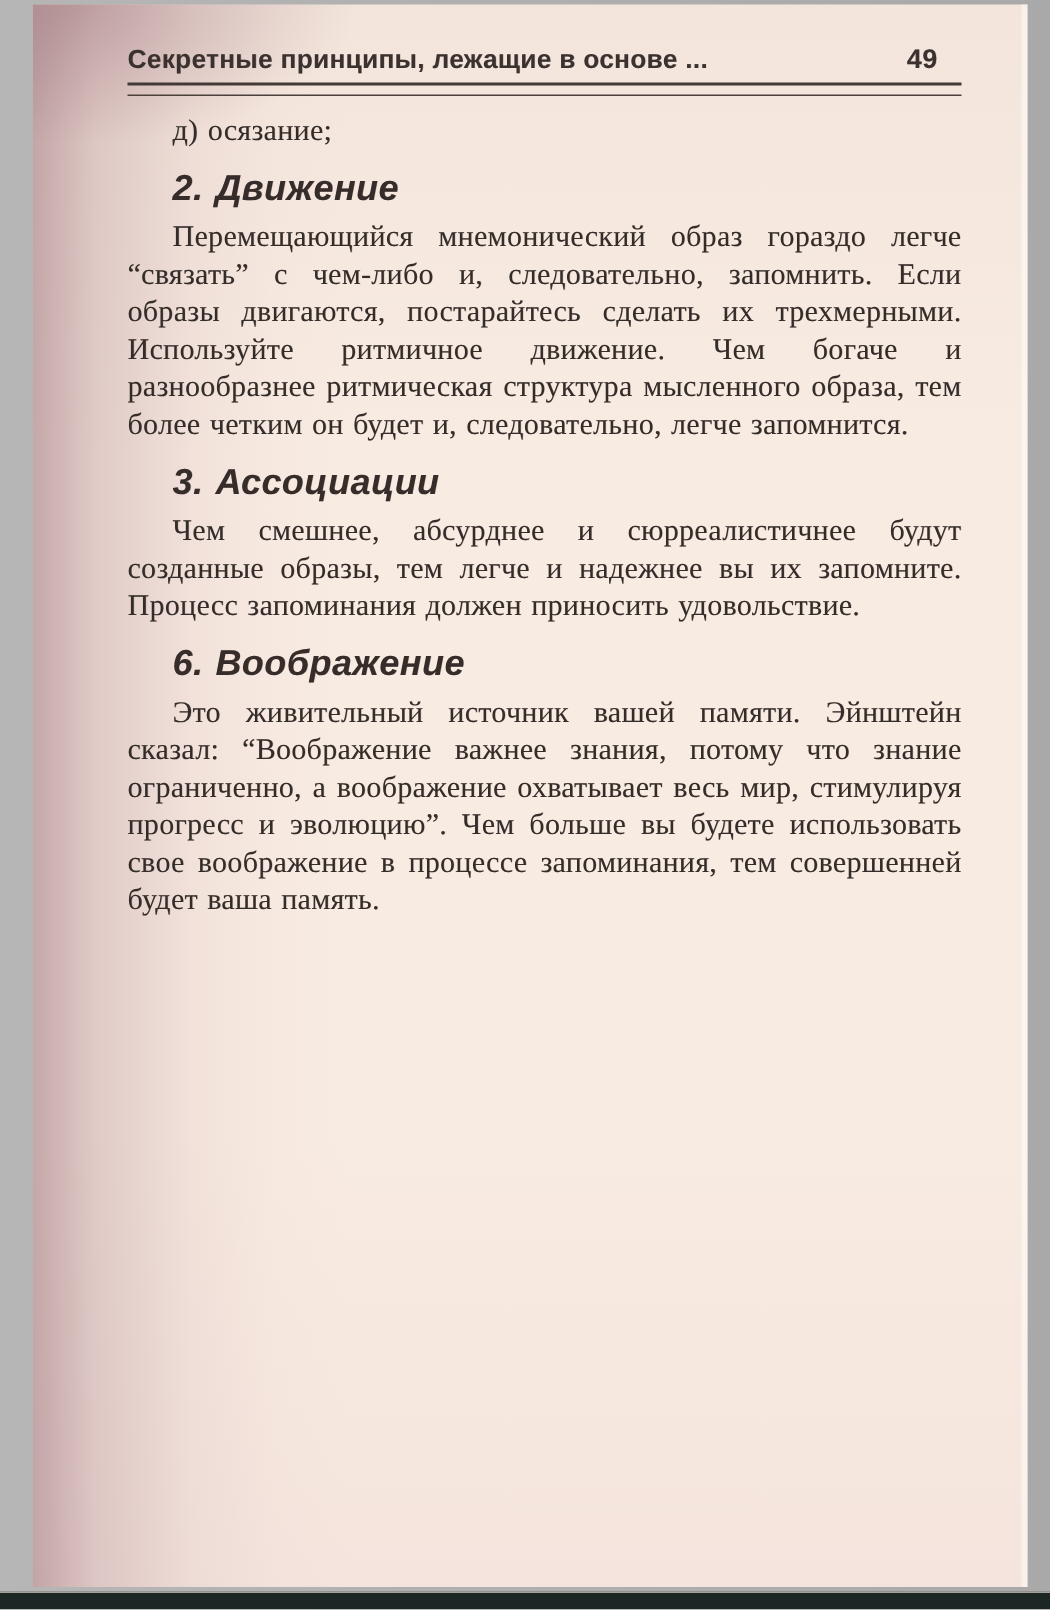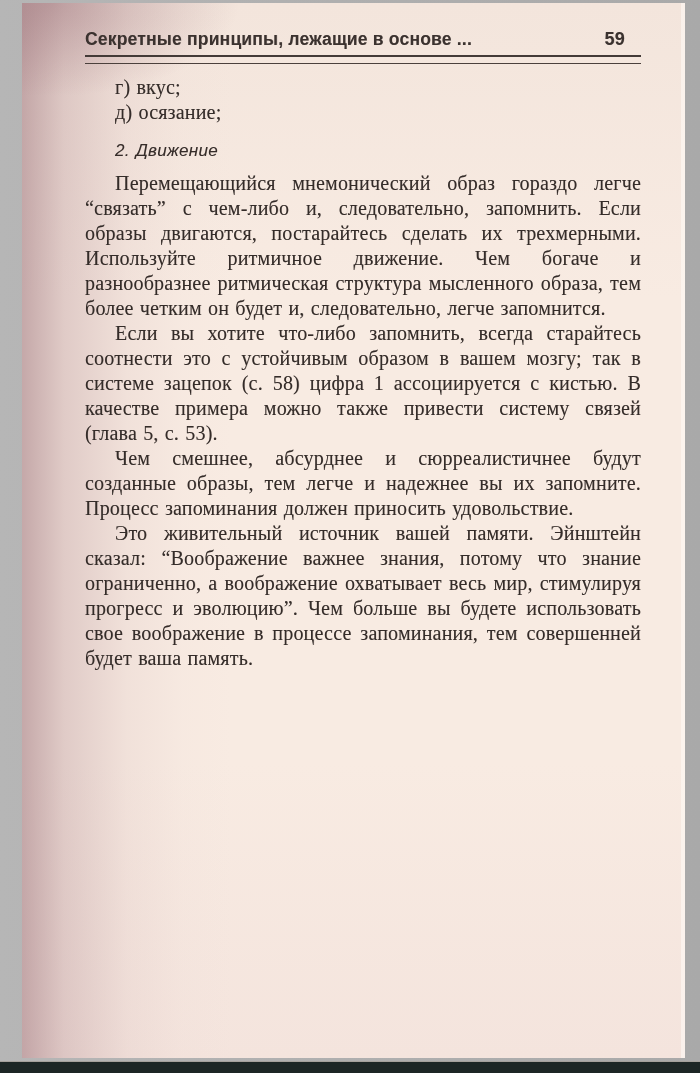--- a/index.html
+++ b/index.html
@@ -84,22 +84,22 @@
   }
   .content p {
     margin: 0;
     text-indent: 30px;
   }
   .content h2 {
     margin: 13px 0 7px 0;
     padding-left: 30px;
     font-family: "Liberation Sans", "DejaVu Sans", sans-serif;
     font-style: italic;
-    font-weight: normal;
-    font-size: 17px;
+    font-weight: bold;
+    font-size: 24px;
     line-height: 26px;
     letter-spacing: 0.3px;
     color: #362d2a;
     text-align: left;
   }
 
   
   .bottom-bar {
     position: absolute;
     left: 0;
@@ -112,36 +112,36 @@
 </style>
 </head>
 <body>
 
 <div class="scene">
 
   <div class="page">
 
     <div class="running-head">
       <span>Секретные принципы, лежащие в основе ...</span>
-      <span class="folio">59</span>
+      <span class="folio">49</span>
     </div>
     <div class="head-rule"></div>
 
     <div class="content">
 
-      <p>г) вкус;</p>
       <p>д) осязание;</p>
 
       <h2>2. Движение</h2>
       <p>Перемещающийся мнемонический образ гораздо легче “связать” с чем-либо и, следовательно, запомнить. Если образы двигаются, постарайтесь сделать их трехмерными. Используйте ритмичное движение. Чем богаче и разнообразнее ритмическая структура мысленного образа, тем более четким он будет и, следовательно, легче запомнится.</p>
 
-      <p>Если вы хотите что-либо запомнить, всегда старайтесь соотнести это с устойчивым образом в вашем мозгу; так в системе зацепок (с. 58) цифра 1 ассоциируется с кистью. В качестве примера можно также привести систему связей (глава 5, с. 53).</p>
+      <h2>3. Ассоциации</h2>
 
 
       <p>Чем смешнее, абсурднее и сюрреалистичнее будут созданные образы, тем легче и надежнее вы их запомните. Процесс запоминания должен приносить удовольствие.</p>
 
+      <h2>6. Воображение</h2>
       <p>Это живительный источник вашей памяти. Эйнштейн сказал: “Воображение важнее знания, потому что знание ограниченно, а воображение охватывает весь мир, стимулируя прогресс и эволюцию”. Чем больше вы будете использовать свое воображение в процессе запоминания, тем совершенней будет ваша память.</p>
 
     </div>
   </div>
 
   <div class="bottom-bar"></div>
 </div>
 
 </body></html>

